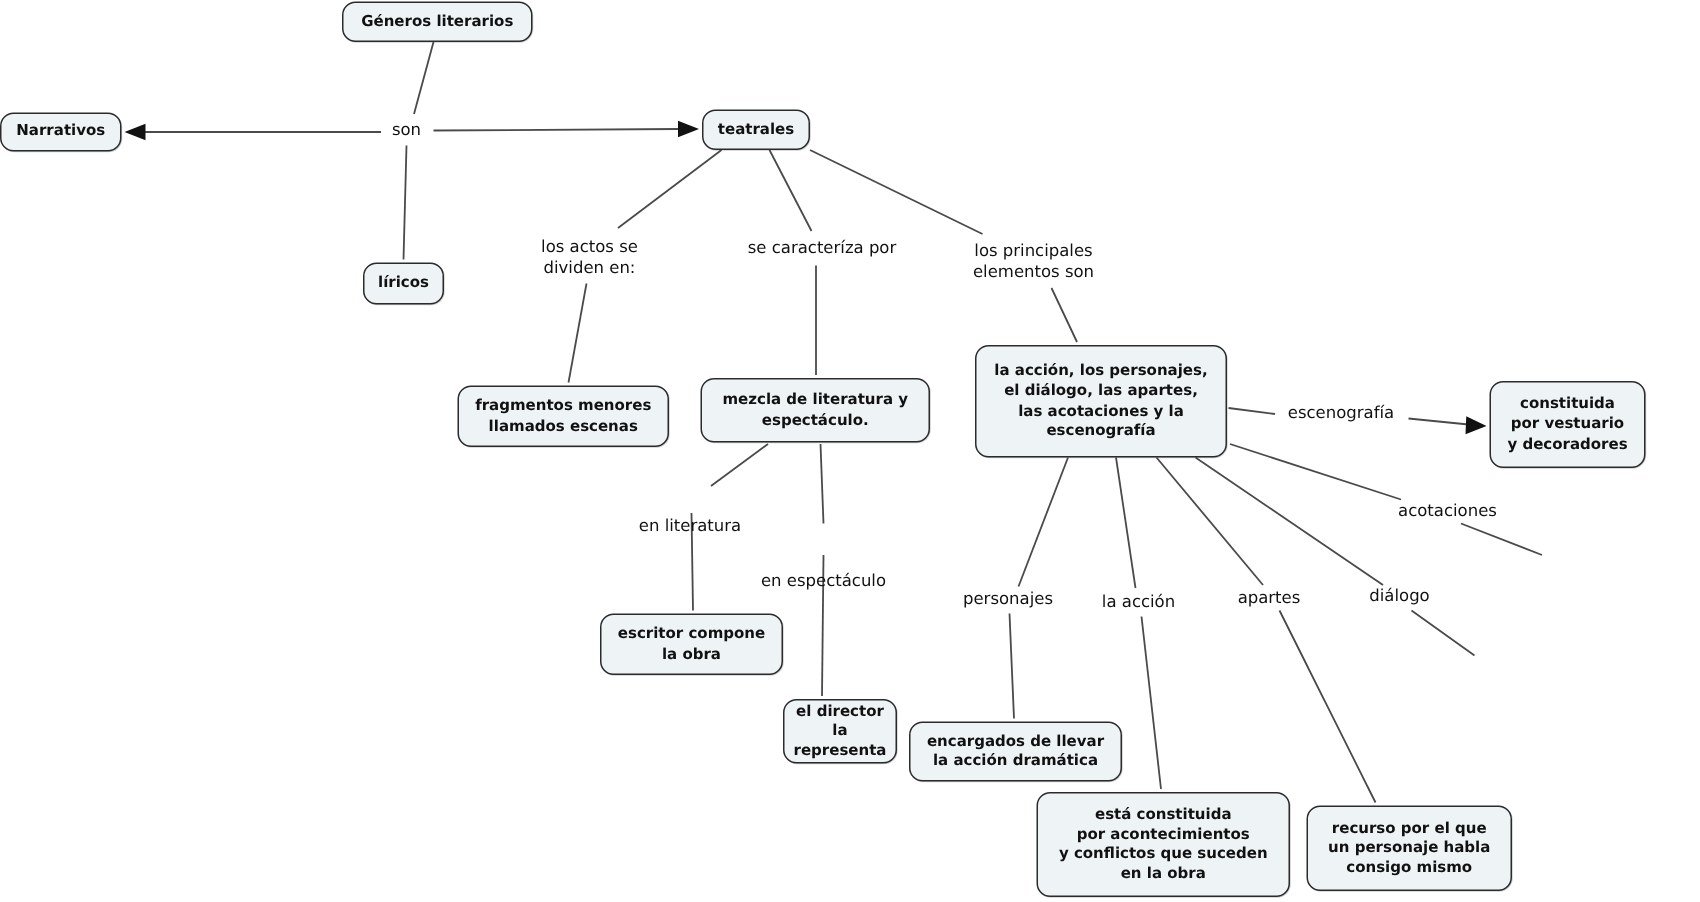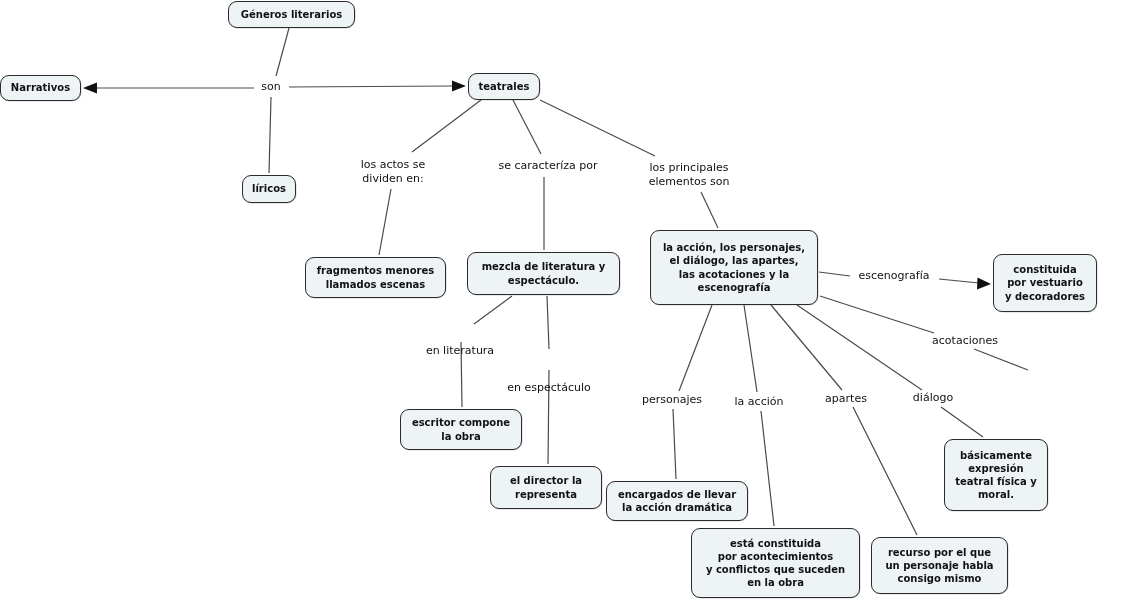--- a/index.html
+++ b/index.html
@@ -106,35 +106,31 @@
 espectáculo.</div>
   <div class="node" style="left:650px; top:230px;width:168px; height:75px;">la acción, los personajes,
 el diálogo, las apartes,
 las acotaciones y la
 escenografía</div>
   <div class="node" style="left:993px; top:254px;width:104px; height:58px;">constituida
 por vestuario
 y decoradores</div>
   <div class="node" style="left:400px; top:409px;width:122px; height:41px;">escritor compone
 la obra</div>
-  <div class="node" style="left:490px; top:466px;width:112px;  height:43px;">el director la
+  <div class="node" style="left:522px; top:466px;width:76px;  height:43px;">el director la
 representa</div>
   <div class="node" style="left:606px; top:481px;width:142px; height:40px;">encargados de llevar
 la acción dramática</div>
   <div class="node" style="left:871px; top:537px;width:137px; height:57px;">recurso por el que
 un personaje habla
 consigo mismo</div>
   <div class="node" style="left:691px; top:528px;width:169px; height:70px;">está constituida
 por acontecimientos
 y conflictos que suceden
 en la obra</div>
-  <div class="node" style="left:944px; top:439px;width:104px; height:72px;">básicamente
-expresión
-teatral física y
-moral.</div>
 
   <div class="link-label" style="left:271px; top:87px;">son</div>
   <div class="link-label" style="left:393px; top:172px;">los actos se
 dividen en:</div>
   <div class="link-label" style="left:548px; top:166px;">se caracteríza por</div>
   <div class="link-label" style="left:689px; top:175px;">los principales
 elementos son</div>
   <div class="link-label" style="left:460px; top:333px;margin-top:18px;">en literatura</div>
   <div class="link-label" style="left:549px; top:360px;margin-top:28px;">en espectáculo</div>
   <div class="link-label" style="left:894px; top:276px;">escenografía</div>

